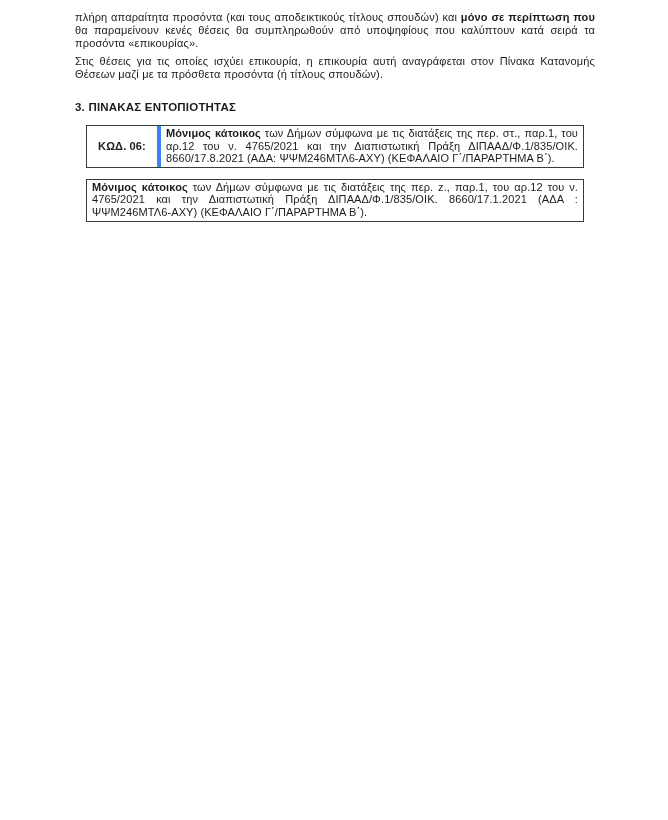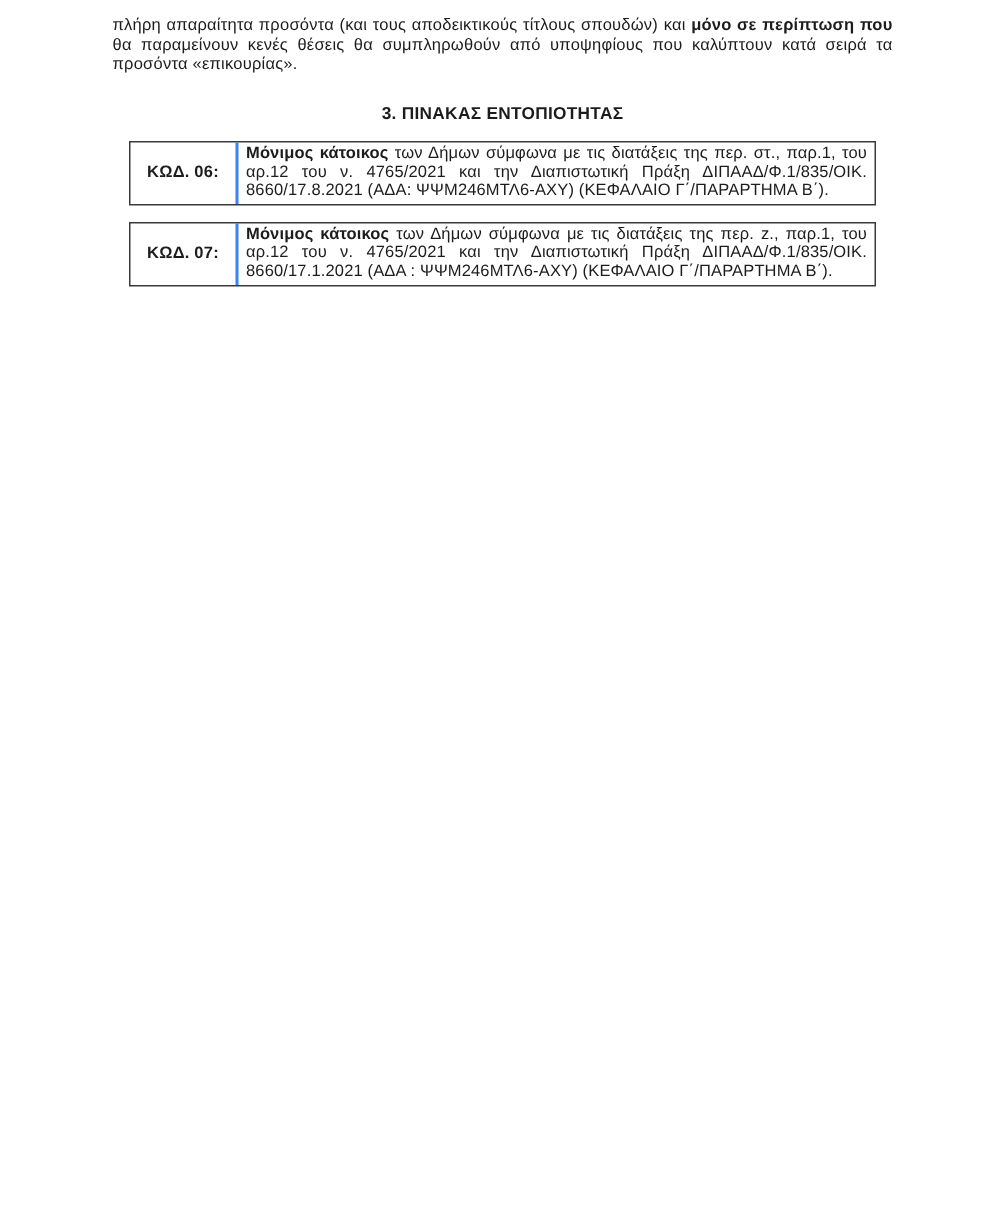--- a/index.html
+++ b/index.html
@@ -32,41 +32,41 @@
     margin-top: -6px; 
   }
   .para-epikouria {
     margin-top: 5px;
   }
   .section-heading {
     margin: 20px 0 0 0;
     font-size: 11.5px;
     line-height: 13px;
     font-weight: bold;
-    text-align: center;
+    text-align: left;
     letter-spacing: 0.2px;
   }
   .kode-table {
     margin-left: 11px;
     width: 496px;
     border: 1px solid #3a3a3a;
     display: flex;
     align-items: stretch;
     background: #ffffff;
   }
   .kode-table.first {
     margin-top: 11px;
   }
   .kode-table.second {
     margin-top: 11px;
   }
   .code-cell {
     width: 70px;
     flex: 0 0 70px;
-    border-right: 2px solid #3b82f6;
+    border-right: 4px solid #3b82f6;
     display: flex;
     align-items: center;
     justify-content: center;
     font-size: 11px;
     font-weight: bold;
     letter-spacing: 0.15px;
   }
   .desc-cell {
     flex: 1 1 auto;
     padding: 1px 5px 2px 5px;
@@ -77,26 +77,26 @@
   }
   b { font-weight: bold; }
 </style>
 </head>
 <body>
 
 <div class="page-content">
 
   <p class="para para-clipped"><span>πλήρη απαραίτητα προσόντα (και τους αποδεικτικούς τίτλους σπουδών) και </span><b>μόνο σε περίπτωση που</b><span> θα παραμείνουν κενές θέσεις θα συμπληρωθούν από υποψηφίους που καλύπτουν κατά σειρά τα προσόντα «επικουρίας».</span></p>
 
+  <p class="para para-epikouria">Στις θέσεις για τις οποίες ισχύει επικουρία, η επικουρία αυτή αναγράφεται στον Πίνακα Κατανομής Θέσεων μαζί με τα πρόσθετα προσόντα (ή τίτλους σπουδών).</p>
 
   <h3 class="section-heading">3. ΠΙΝΑΚΑΣ ΕΝΤΟΠΙΟΤΗΤΑΣ</h3>
 
   <div class="kode-table first">
     <div class="code-cell">ΚΩΔ. 06:</div>
     <div class="desc-cell"><b>Μόνιμος κάτοικος</b><span> των Δήμων σύμφωνα με τις διατάξεις της περ. στ., παρ.1, του αρ.12 του ν. 4765/2021 και την Διαπιστωτική Πράξη ΔΙΠΑΑΔ/Φ.1/835/ΟΙΚ. 8660/17.8.2021 (ΑΔΑ: ΨΨΜ246ΜΤΛ6-ΑΧΥ) (ΚΕΦΑΛΑΙΟ Γ΄/ΠΑΡΑΡΤΗΜΑ Β΄).</span></div>
   </div>
 
   <div class="kode-table second">
-    <div class="code-cell">ΚΩΔ. 07:</div>
     <div class="desc-cell"><b>Μόνιμος κάτοικος</b><span> των Δήμων σύμφωνα με τις διατάξεις της περ. z., παρ.1, του αρ.12 του ν. 4765/2021 και την Διαπιστωτική Πράξη ΔΙΠΑΑΔ/Φ.1/835/ΟΙΚ. 8660/17.1.2021 (ΑΔΑ : ΨΨΜ246ΜΤΛ6-ΑΧΥ) (ΚΕΦΑΛΑΙΟ Γ΄/ΠΑΡΑΡΤΗΜΑ Β΄).</span></div>
   </div>
 
 </div>
 
 </body></html>

